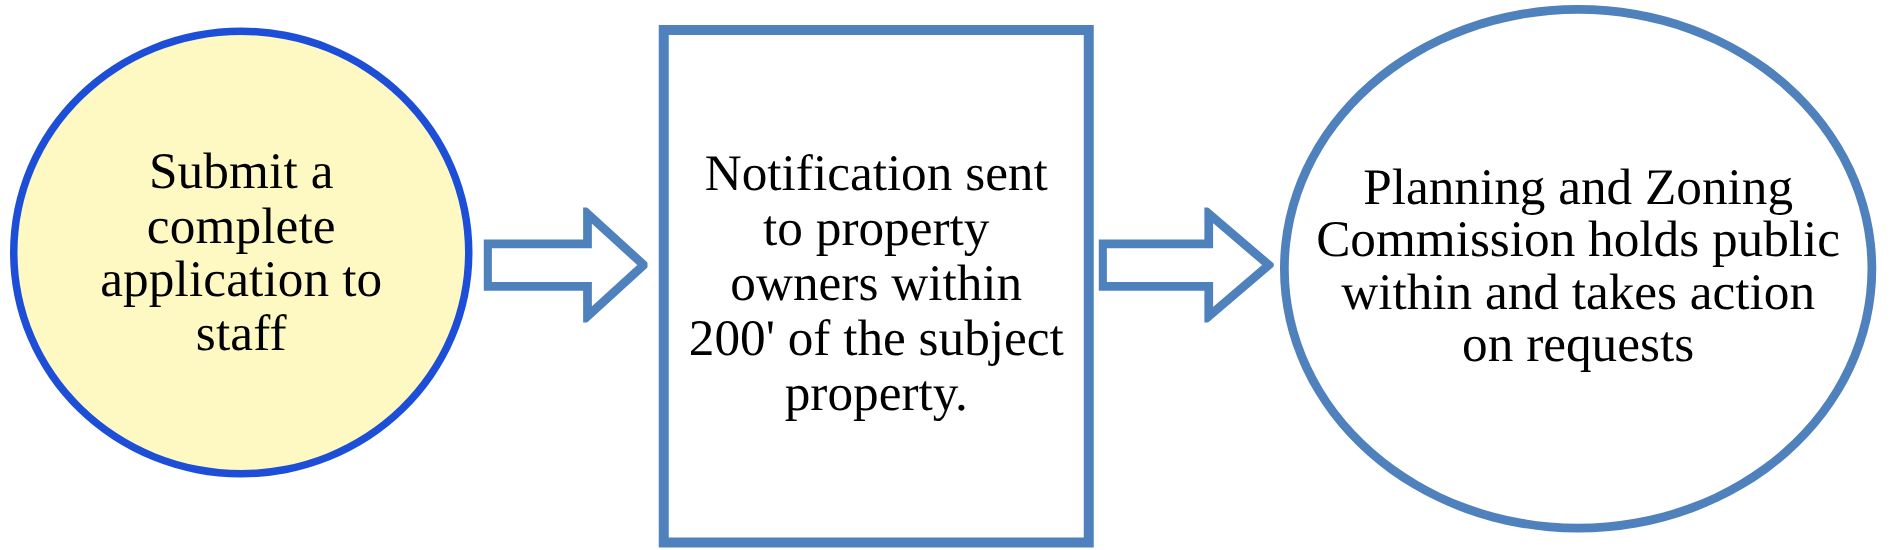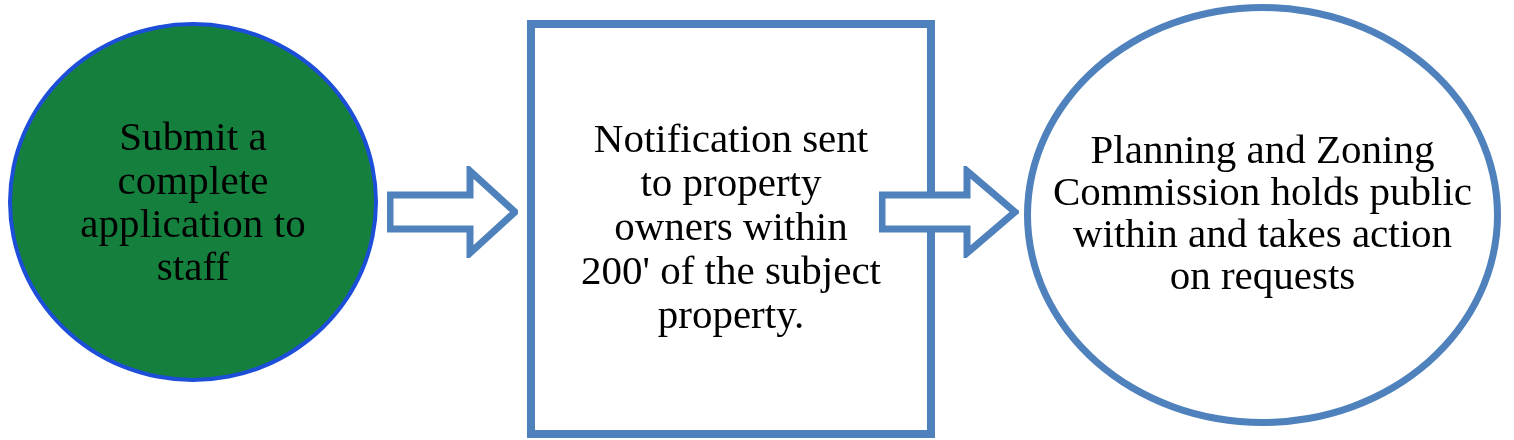--- a/index.html
+++ b/index.html
@@ -22,42 +22,42 @@
   }
 
   
   .node-circle {
     position: absolute;
     left: 8px;
     top: 22px;
     width: 370px;
     height: 360px;
     box-sizing: border-box;
-    border: 4px solid #1d4ed8;
+    border: 6px solid #1d4ed8;
     border-radius: 50%;
-    background: #15803d;
+    background: #fef9c3;
     display: flex;
     align-items: center;
     justify-content: center;
   }
   .node-circle .node-text {
     width: 275px;
     text-align: center;
     font-size: 41px;
     line-height: 1.06;
     color: #000000;
     letter-spacing: 0.1px;
   }
 
   
   .node-rect {
     position: absolute;
     left: 527px;
     top: 20px;
-    width: 408px;
+    width: 348px;
     height: 418px;
     box-sizing: border-box;
     border: 8px solid #4f81bd;
     background: #ffffff;
     display: flex;
     align-items: center;
     justify-content: center;
   }
   .node-rect .node-text {
     width: 300px;

